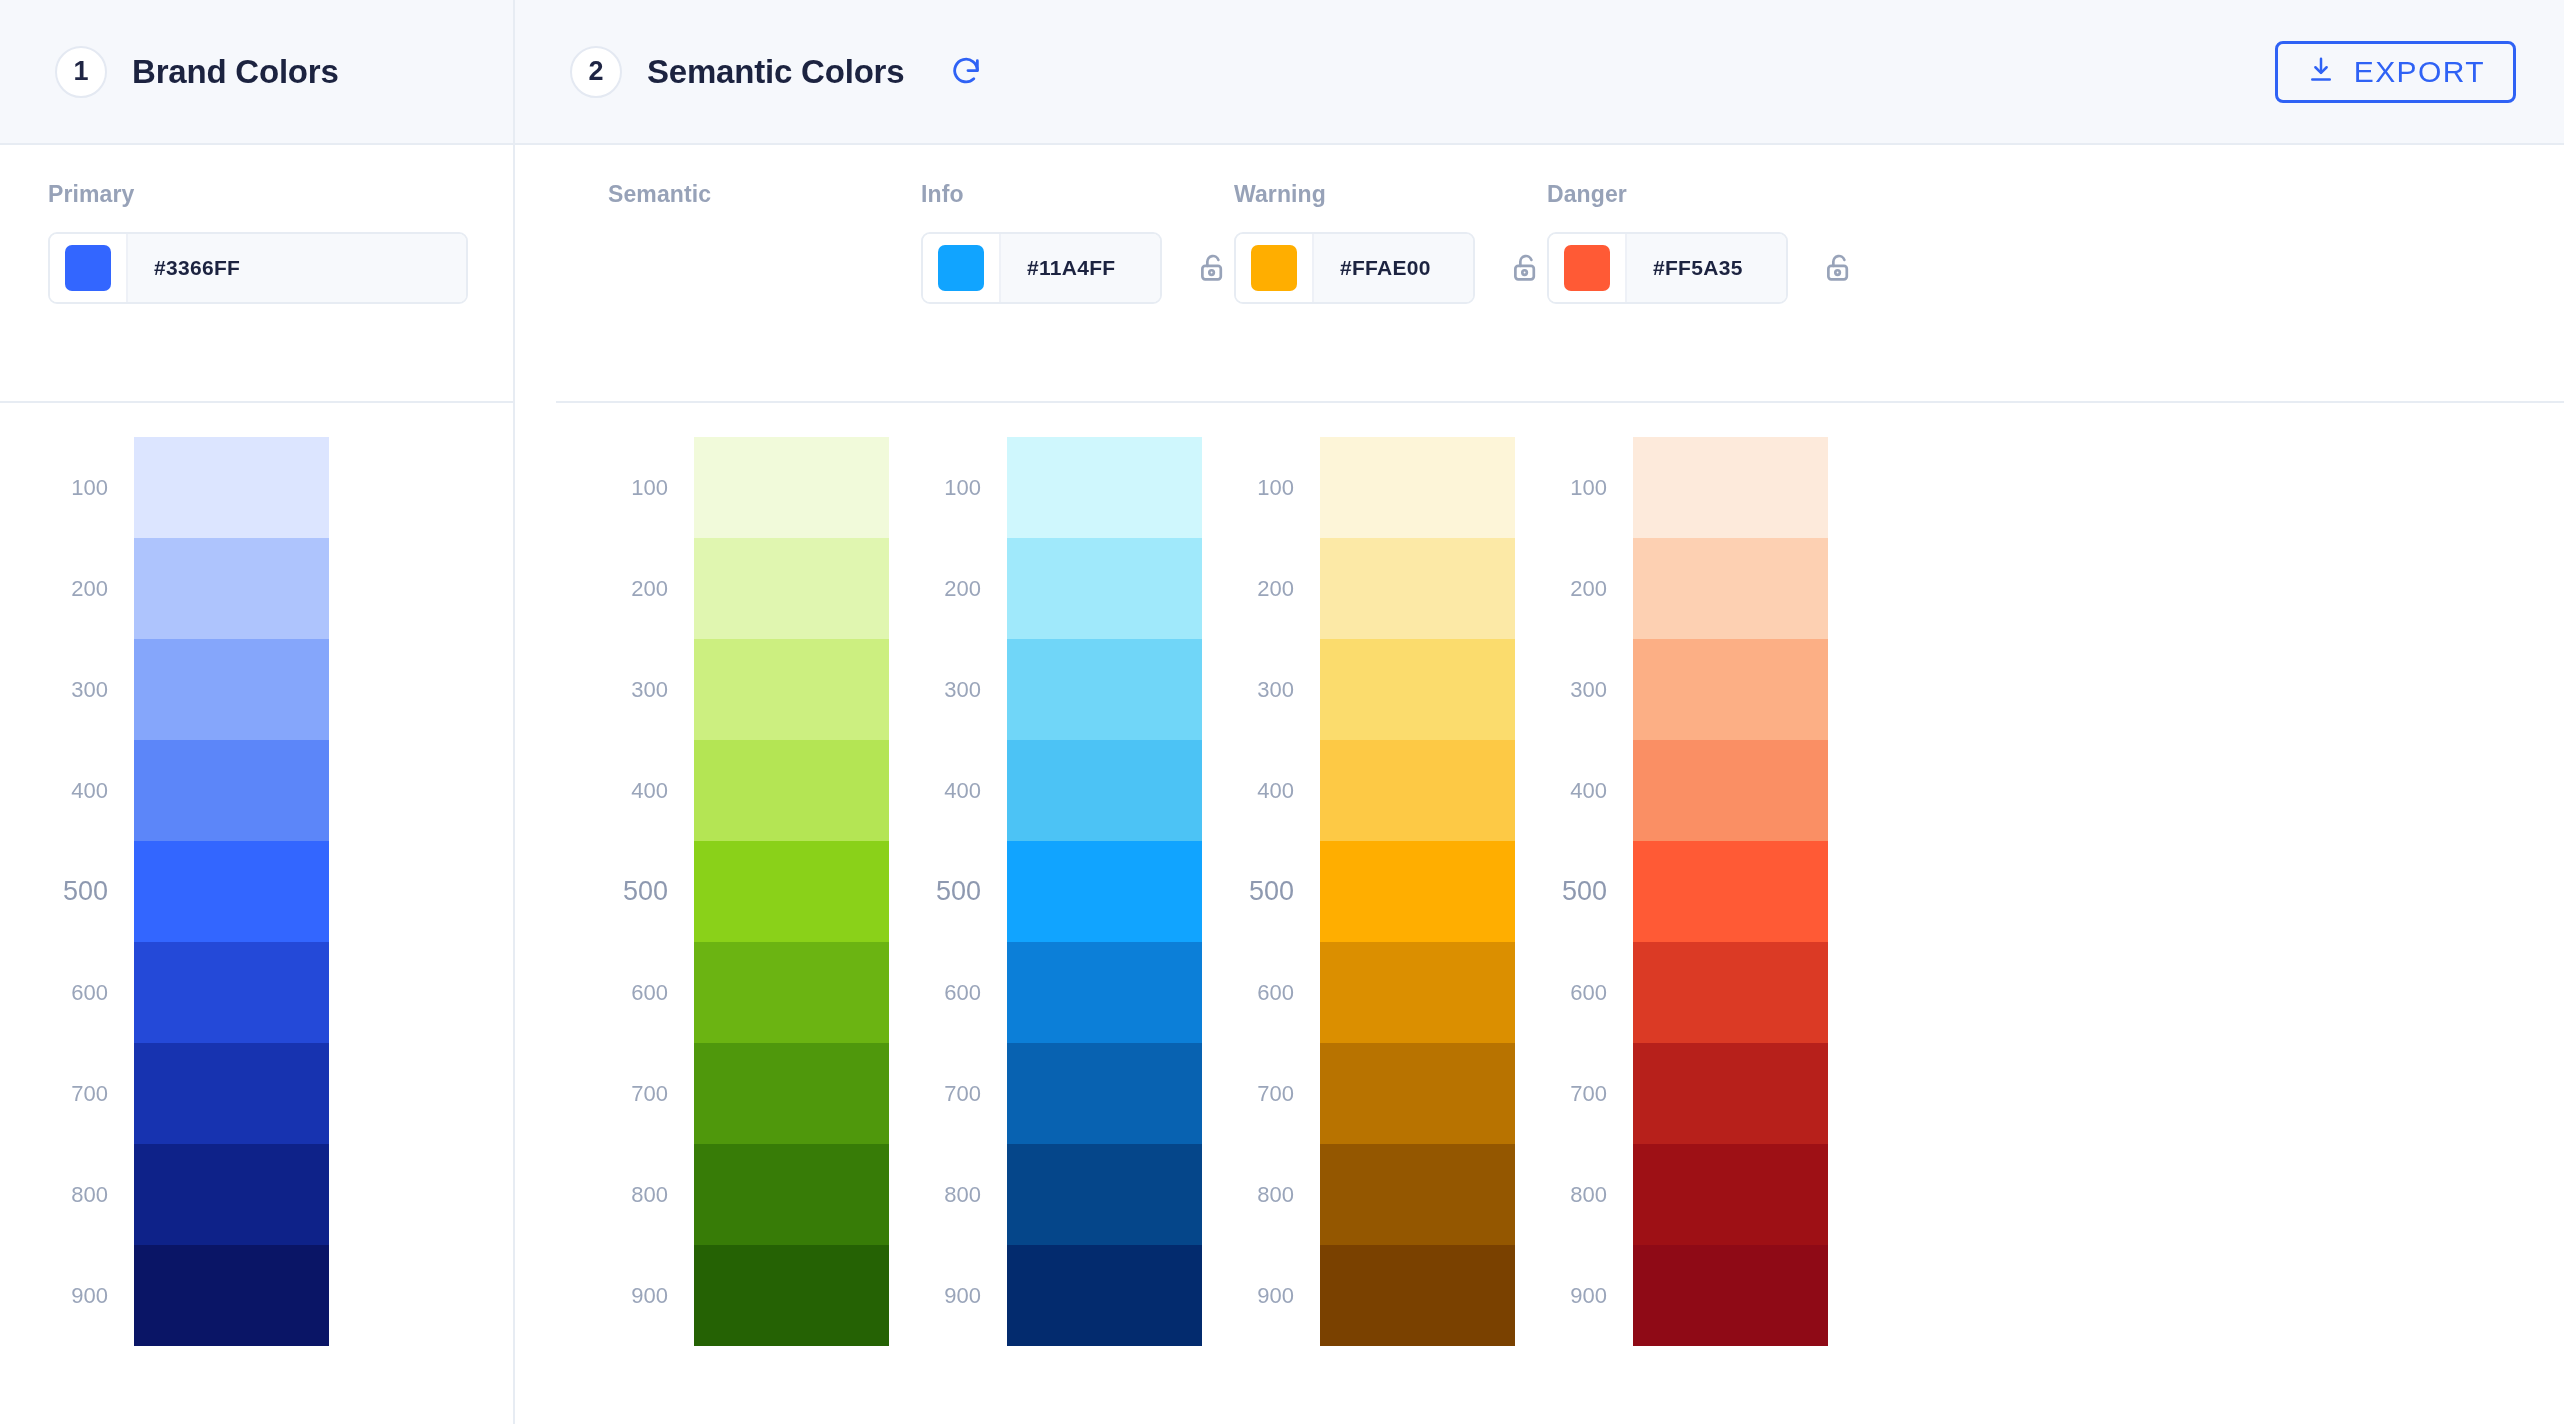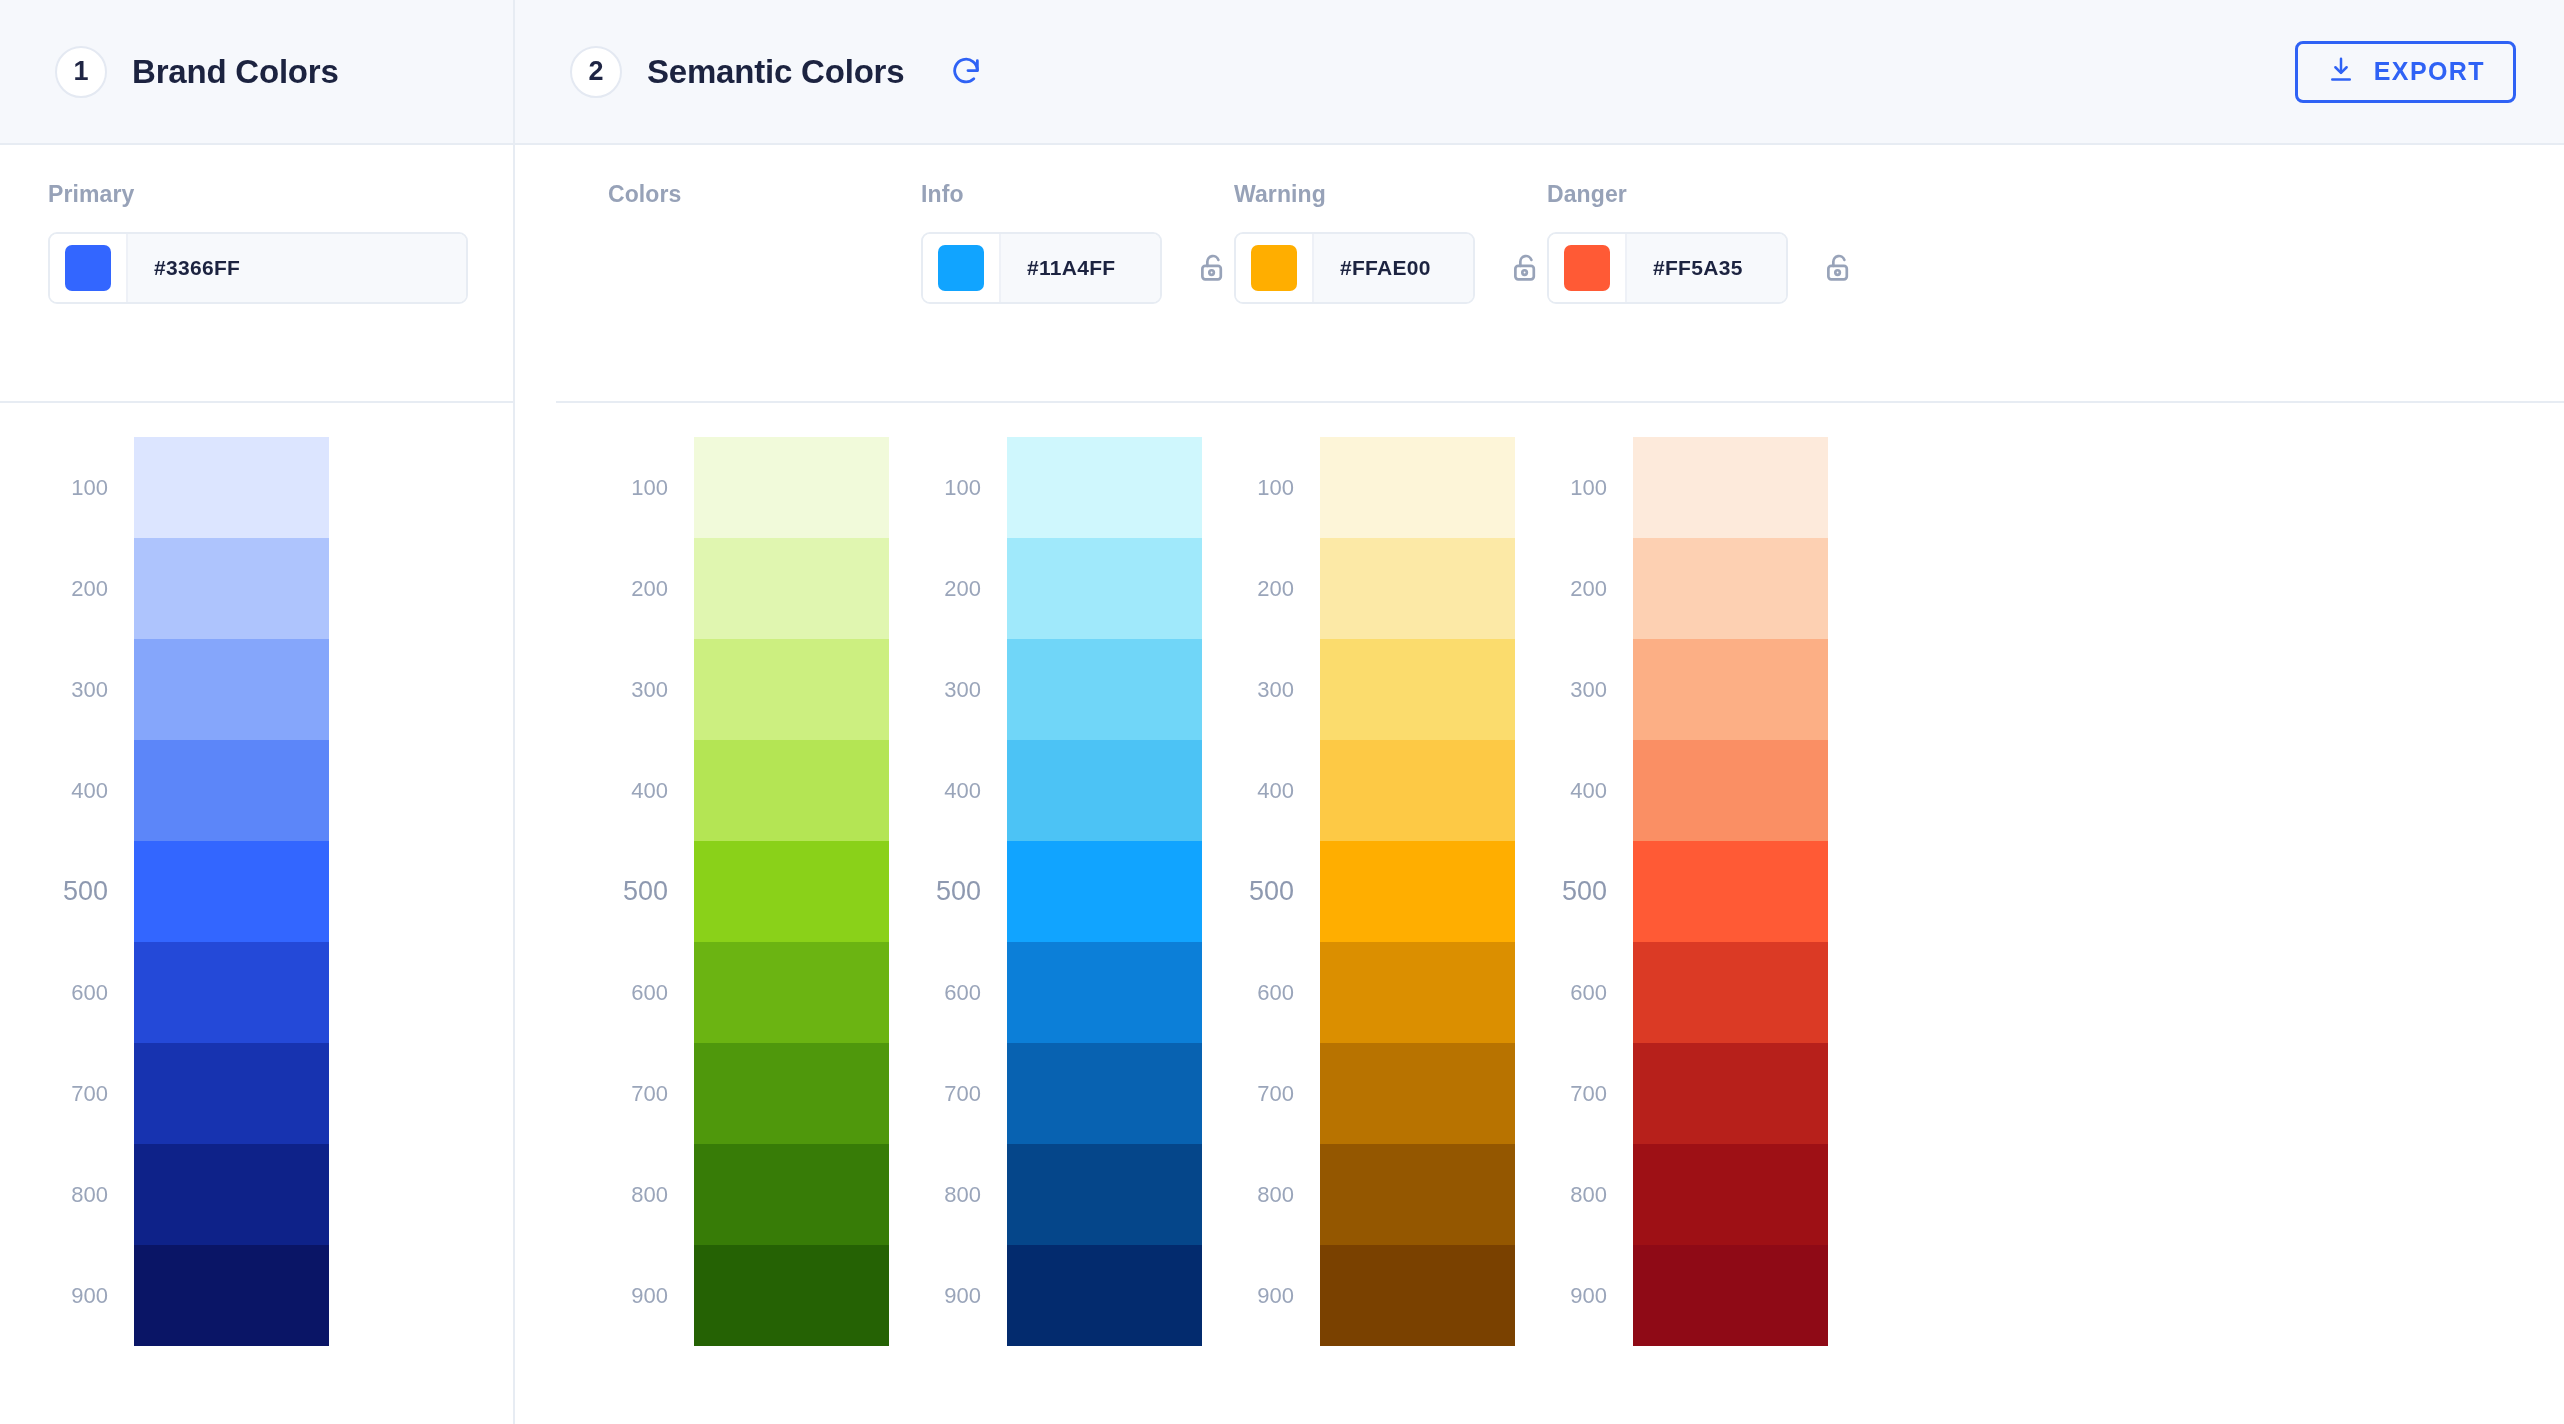--- a/index.html
+++ b/index.html
@@ -56,21 +56,21 @@
     border: 3px solid #2f62f5;
     border-radius: 8px;
     height: 62px;
     display: flex; align-items: center; justify-content: center;
     gap: 18px;
     padding: 0 28px;
     background: transparent;
     cursor: pointer;
   }
   .export-label {
-    color: #2f62f5; font-size: 25px; font-weight: bold; letter-spacing: 1.4px;
+    color: #2f62f5; font-size: 30px; font-weight: normal; letter-spacing: 1.4px;
   }
 
   
   .body { display: flex; height: 1279px; gap: 41px; }
   .col-brand {
     width: 515px; flex: 0 0 515px;
     border-right: 2px solid #e7ecf3;
   }
   .col-semantic { flex: 1; }
 
@@ -247,21 +247,21 @@
             </div>
         </div>
       </div>
     </div>
 
     <div class="col-semantic">
 
       <div class="input-row">
         <div class="sem-inputs">
             <div class="sem-field">
-              <div class="field-label">Colors</div>
+              <div class="field-label">Semantic</div>
             </div>
             <div class="sem-field">
               <div class="field-label">Info</div>
               <div class="field-control">
                 <div class="color-input">
                   <div class="swatch-cell">
                     <div class="swatch" style="background: rgb(17, 164, 255);"></div>
                   </div>
                   <div class="hex-cell" placeholder="#000000">#11A4FF</div>
                 </div>

